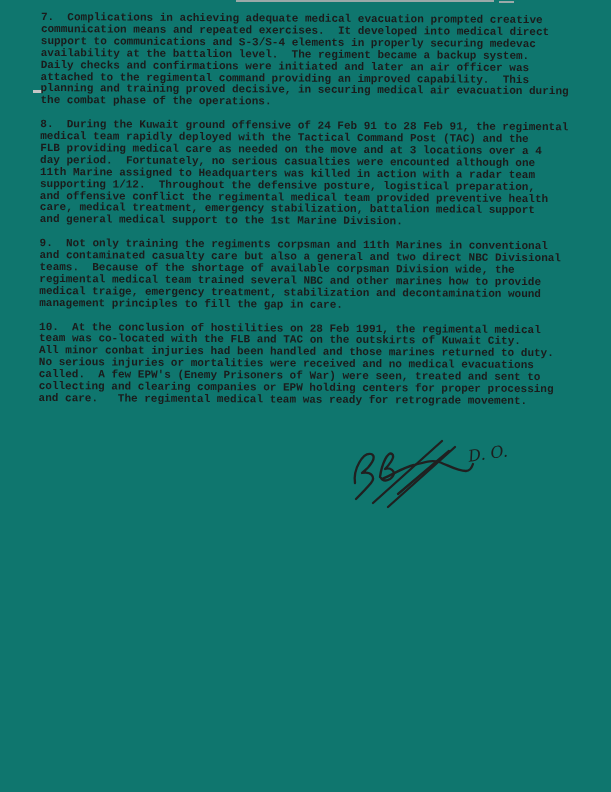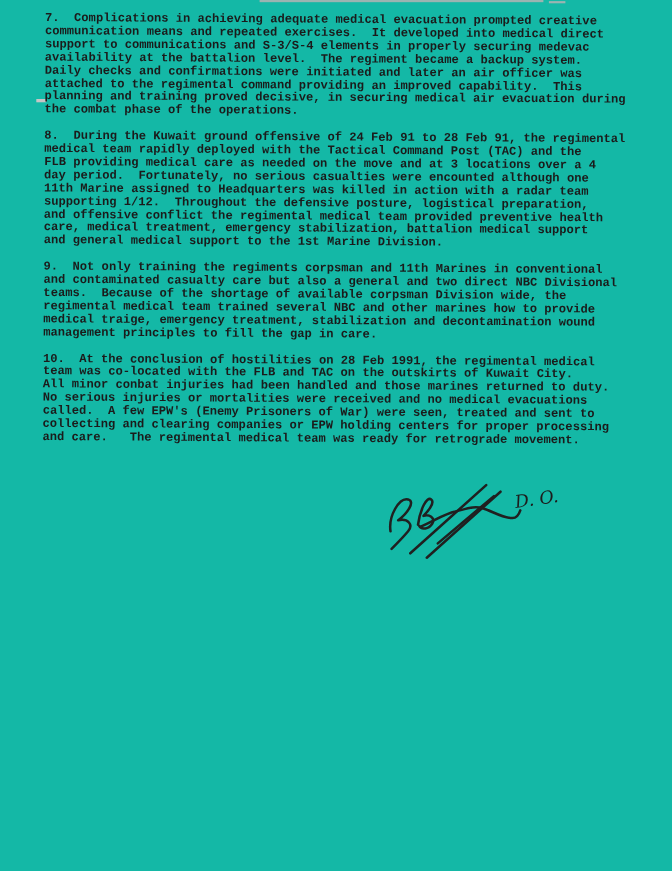--- a/index.html
+++ b/index.html
@@ -4,21 +4,21 @@
 <style>
   html, body {
     margin: 0;
     padding: 0;
     background: #ffffff;
   }
   .page {
     position: relative;
     width: 611px;
     height: 792px;
-    background: #14b8a6;
+    background: #0f766e;
     overflow: hidden;
     font-family: "Liberation Mono", "DejaVu Sans Mono", monospace;
   }
   .scan-line {
     position: absolute;
     background: #b3b3b3;
     opacity: 0.85;
   }
   .scan-line-1 { left: 236px; top: 0px; width: 258px; height: 2px; }
   .scan-line-2 { left: 499px; top: 1px; width: 15px; height: 2px; }

